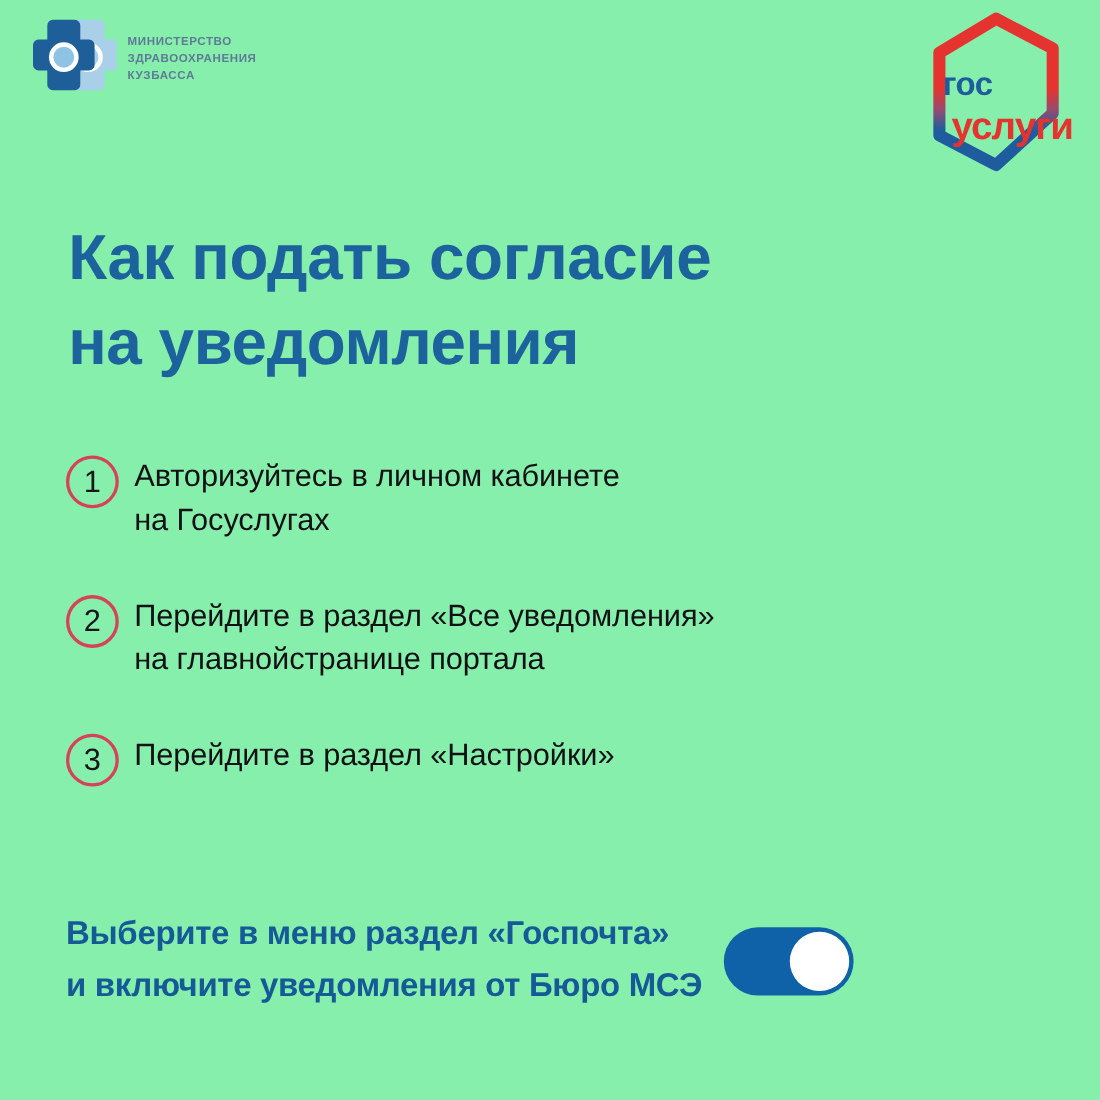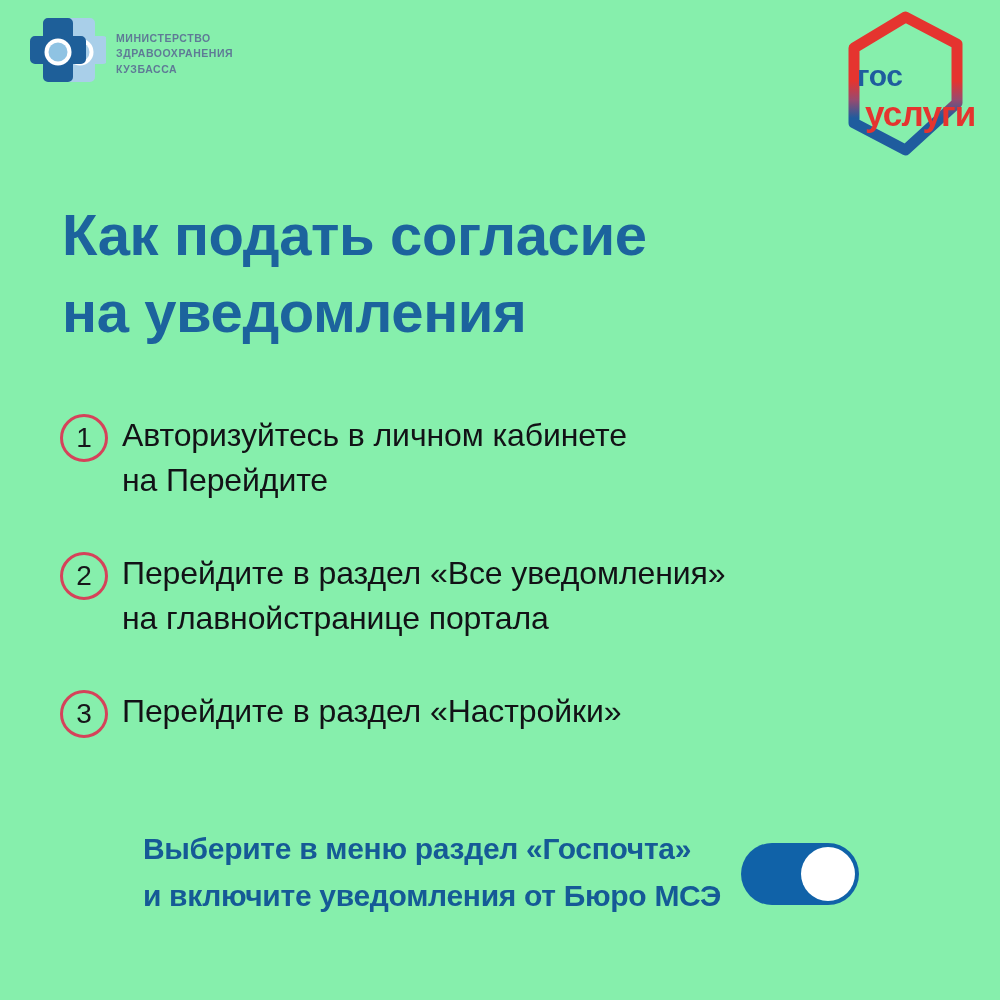--- a/index.html
+++ b/index.html
@@ -128,36 +128,36 @@
     justify-content: center;
     color: #16161a;
     font-size: 28px;
     line-height: 1;
     font-weight: normal;
     margin-top: 2px;
   }
 
   .step-text {
     color: #121216;
-    font-size: 32px;
+    font-size: 28px;
     line-height: 1.42;
     letter-spacing: -0.1px;
     padding-top: 1px;
   }
   .step-text .ln { display: block; white-space: nowrap; }
 
   
   .footer {
     position: absolute;
     left: 60px;
     top: 826px;
     width: 900px;
     display: flex;
     align-items: center;
-    justify-content: center;
+    justify-content: flex-start;
     gap: 20px;
   }
 
   .footer-text {
     color: #155a96;
     font-size: 30px;
     font-weight: bold;
     line-height: 1.55;
     letter-spacing: -0.3px;
   }
@@ -238,21 +238,21 @@
     <span class="title-line">Как подать согласие</span>
     <span class="title-line">на уведомления</span>
   </h1>
 
   <ol class="steps" style="list-style:none;">
 
     <li class="step">
       <div class="step-badge">1</div>
       <div class="step-text">
         <span class="ln">Авторизуйтесь в личном кабинете</span>
-        <span class="ln">на Перейдите</span>
+        <span class="ln">на Госуслугах</span>
       </div>
     </li>
 
     <li class="step">
       <div class="step-badge">2</div>
       <div class="step-text">
         <span class="ln">Перейдите в раздел «Все уведомления»</span>
         <span class="ln">на главнойстранице портала</span>
       </div>
     </li>

